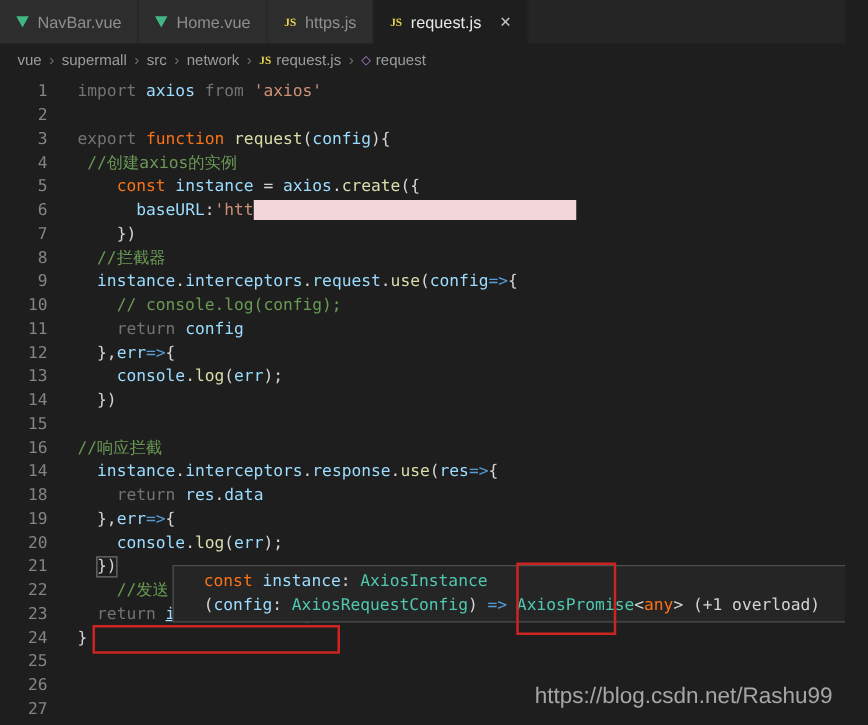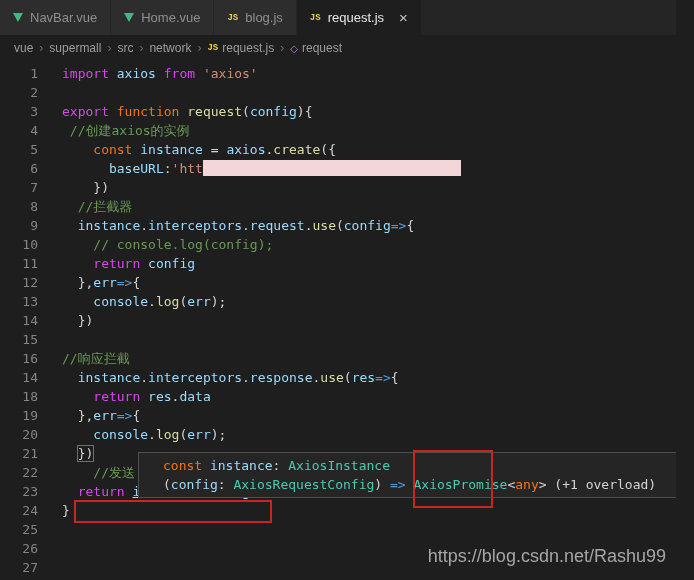--- a/index.html
+++ b/index.html
@@ -7,37 +7,37 @@
   #page{position:relative;width:676px;height:580px;background:#1e1e1e;overflow:hidden;
         font-family:"DejaVu Sans Mono",monospace}
   
   #tabbar{position:absolute;top:0;left:0;width:100%;height:35px;background:#252526;
           display:flex;align-items:stretch;font-family:"Liberation Sans",sans-serif;font-size:13px}
   .tab{display:flex;align-items:center;gap:7px;padding:0 13px;background:#2d2d2d;
        color:#8f8f8f;border-right:1px solid #252526;cursor:pointer;white-space:nowrap}
   .tab.active{background:#1e1e1e;color:#e8e8e8}
   .vicon{width:0;height:0;border-left:5px solid transparent;border-right:5px solid transparent;
          border-top:9px solid #41b883;display:inline-block}
-  .jicon{color:#e8d44d;font-weight:bold;font-size:9px;font-family:Liberation Mono, monospace;
+  .jicon{color:#e8d44d;font-weight:bold;font-size:9px;font-family:Liberation Serif, serif;
          letter-spacing:0;display:inline-block}
   .tclose{margin-left:8px;color:#c8c8c8;font-size:15px;line-height:1}
   
   #breadcrumb{position:absolute;top:35px;left:0;width:100%;height:26px;background:#1e1e1e;
               display:flex;align-items:center;padding-left:14px;gap:6px;color:#9d9d9d;
               font-family:"Liberation Sans",sans-serif;font-size:12px}
   .bitem{display:flex;align-items:center;gap:4px;cursor:pointer}
   .bsep{color:#6e6e6e}
   .bsym{color:#b180d7;font-size:10px}
   
   #editor{position:absolute;top:61px;left:0;right:0;bottom:0;font-size:13px;line-height:19px}
   #gutter{position:absolute;top:3px;left:0;width:38px;text-align:right;color:#858585}
   #gutter div{height:19px}
   #code{position:absolute;top:3px;left:62px}
   .code-line{height:19px;white-space:pre;color:#d4d4d4}
-  .tok-kw{color:#d946ef}
+  .tok-kw{color:#737373}
   .tok-kw2{color:#f97316}
   .tok-fn{color:#dcdcaa}
   .tok-var{color:#9cdcfe}
   .tok-str{color:#ce9178}
   .tok-num{color:#b5cea8}
   .tok-cmt{color:#6a9955}
   .tok-cls{color:#4ec9b0}
   .tok-op{color:#569cd6}
   .tok-pn{color:#d4d4d4}
   .tok-link{color:#9cdcfe;text-decoration:underline;cursor:pointer}
@@ -63,21 +63,21 @@
       <div class="tab">
         <span class="vicon"></span>
         <span>NavBar.vue</span>
       </div>
       <div class="tab">
         <span class="vicon"></span>
         <span>Home.vue</span>
       </div>
       <div class="tab">
         <span class="jicon">JS</span>
-        <span>blog.js</span>
+        <span>https.js</span>
       </div>
       <div class="tab active">
         <span class="jicon">JS</span>
         <span>request.js</span>
         <span class="tclose">×</span>
       </div>
     </div>
 
   <div id="breadcrumb">
       <span class="bitem">

